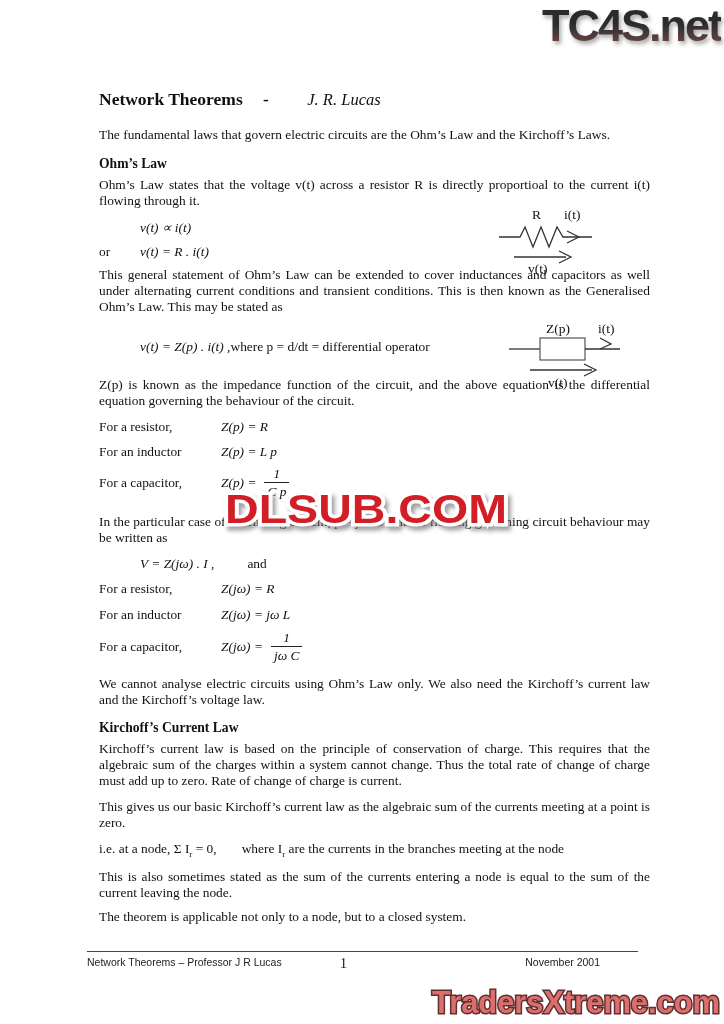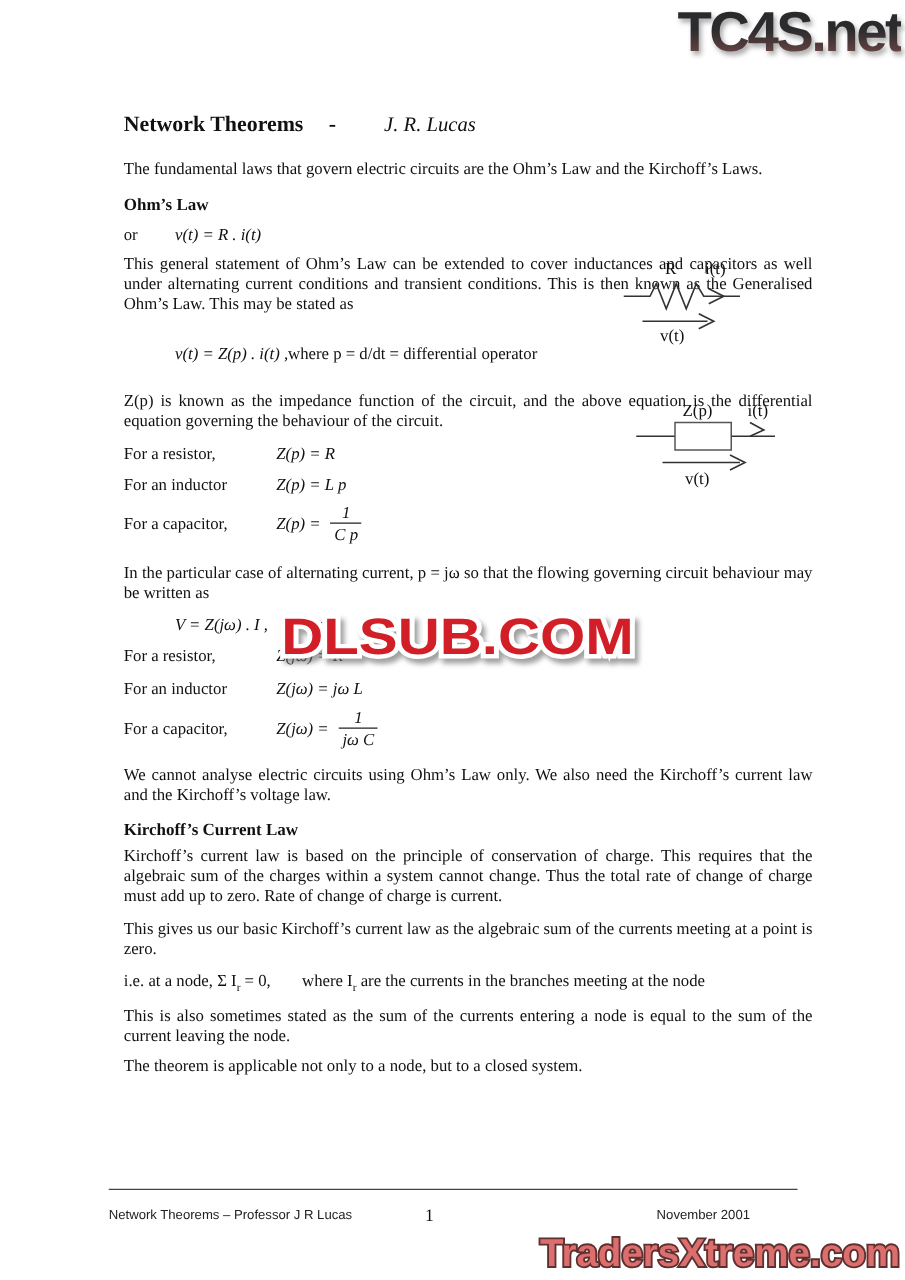--- a/index.html
+++ b/index.html
@@ -53,21 +53,21 @@
   .wm-bot{position:absolute;left:428px;top:983px;}
   .wm-bot .glow{fill:none;stroke:#ffffff;stroke-width:10px;}
   .wm-bot .main{
     font-family:"Liberation Sans",sans-serif;font-weight:bold;font-size:31px;
     fill:#dc6f6d;stroke:#5e3030;stroke-width:3px;paint-order:stroke;
   }
   .wm-bot text{font-family:"Liberation Sans",sans-serif;font-weight:bold;font-size:31px;}
   
   .footer{
     position:absolute;left:87px;top:951px;width:551px;
-    border-top:1px solid #444;padding-top:14px;
+    border-top:1px solid #444;padding-top:4px;
     display:flex;align-items:flex-start;
   }
   .footer .fl{flex:1;font-family:"Liberation Sans",sans-serif;font-size:10.5px;color:#222;}
   .footer .fp{flex:none;font-family:"Liberation Serif",serif;font-size:14px;color:#111;}
   .footer .fr{flex:1;text-align:right;padding-right:38px;font-family:"Liberation Sans",sans-serif;font-size:10.5px;color:#222;}
 </style>
 </head>
 <body>
 
 <div class="page">
@@ -79,21 +79,23 @@
     <h1>
       <span class="t">Network Theorems</span>
       <span class="sep">-</span>
       <span class="auth">J. R. Lucas</span>
     </h1>
 
     <p class="j" style="margin-top:16px">The fundamental laws that govern electric circuits are the Ohm’s Law and the Kirchoff’s Laws.</p>
 
     <h2 style="margin-top:12px">Ohm’s Law</h2>
 
-
+    <p class="j" style="margin-top:5px">Ohm’s Law states  that the voltage v(t) across a resistor R is directly proportioal to the current i(t) flowing through it.</p>
+
+    <div class="eq it" style="margin-top:11px">v(t)  ∝  i(t)</div>
 
     <div class="eqrow" style="margin-top:8px">
       <span class="orlbl">or</span>
       <span class="it">v(t)  = R . i(t)</span>
     </div>
 
     <p class="j" style="margin-top:7px">This general statement of Ohm’s Law can be extended to cover inductances and capacitors as well under alternating current  conditions and transient  conditions.  This is then known as the Generalised  Ohm’s Law. This may be stated as</p>
 
     <div class="eq" style="margin-top:24px">
       <span class="it">v(t) = Z(p) . i(t) ,</span><span class="up" style="">where  p = d/dt  = differential operator</span>

